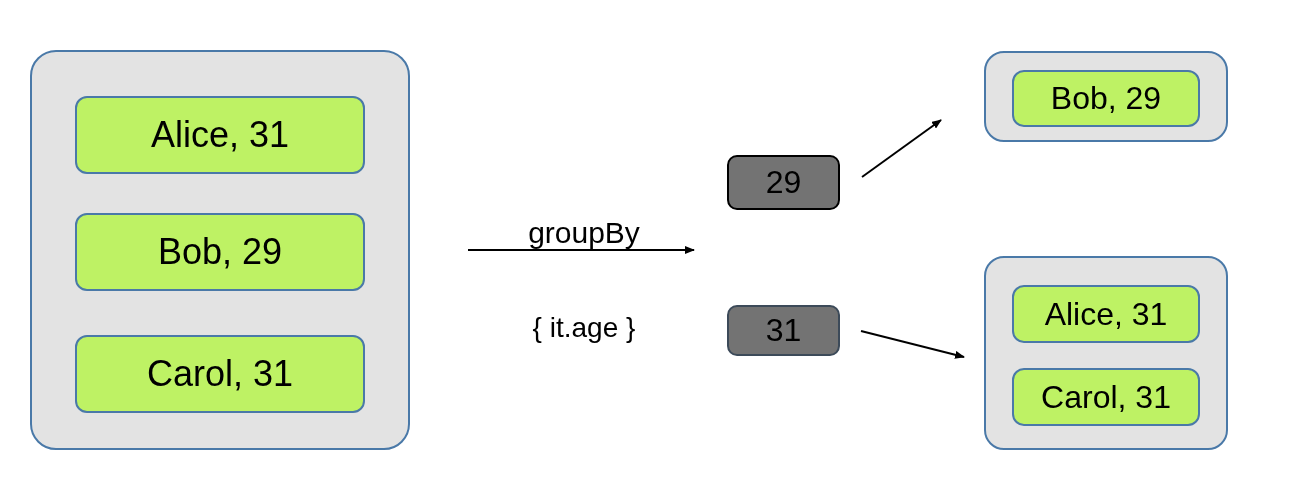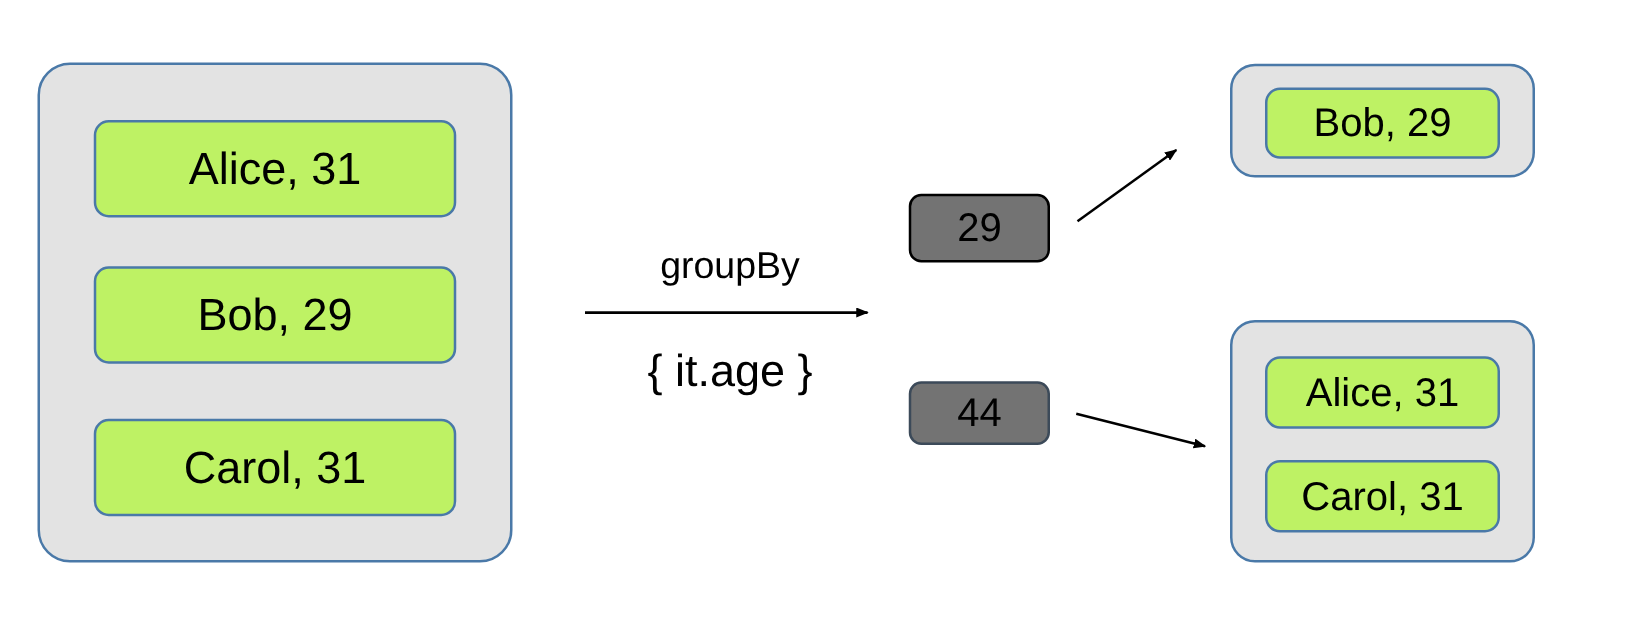--- a/index.html
+++ b/index.html
@@ -52,40 +52,41 @@
   }
   .key-box.slate {
     border-color: #3c4a59;
   }
 
   .label {
     position: absolute;
     color: #000000;
     white-space: nowrap;
     text-align: center;
+    margin-top: 20px;
   }
 
   svg.arrow-layer {
     position: absolute;
     left: 0;
     top: 0;
     width: 1308px;
     height: 496px;
     overflow: visible;
     pointer-events: none;
   }
 
   
   #src-container { left: 30px;  top: 50px;  width: 380px; height: 400px; }
   #src-item-0    { left: 75px;  top: 96px;  width: 290px; height: 78px;  font-size: 36px; }
   #src-item-1    { left: 75px;  top: 213px; width: 290px; height: 78px;  font-size: 36px; }
   #src-item-2    { left: 75px;  top: 335px; width: 290px; height: 78px;  font-size: 36px; }
 
   #op-label-top    { left: 468px; top: 196px; width: 232px; font-size: 30px; }
-  #op-label-bottom { left: 468px; top: 276px; width: 232px; font-size: 36px; }
+  #op-label-bottom { left: 468px; top: 292px; width: 232px; font-size: 28px; }
 
   #key-box-0 { left: 727px; top: 155px; width: 113px; height: 55px; font-size: 32px; }
   #key-box-1 { left: 727px; top: 305px; width: 113px; height: 51px; font-size: 32px; }
 
   #grp-container-0 { left: 984px; top: 51px;  width: 244px; height: 91px;  border-radius: 20px; }
   #grp-0-item-0    { left: 1012px; top: 70px; width: 188px; height: 57px; font-size: 32px; }
 
   #grp-container-1 { left: 984px; top: 256px; width: 244px; height: 194px; border-radius: 20px; }
   #grp-1-item-0    { left: 1012px; top: 285px; width: 188px; height: 58px; font-size: 32px; }
   #grp-1-item-1    { left: 1012px; top: 368px; width: 188px; height: 58px; font-size: 32px; }
@@ -107,21 +108,21 @@
     <span>Carol, 31</span>
   </div>
 
   <div class="label" id="op-label-top">groupBy</div>
   <div class="label" id="op-label-bottom">{ it.age }</div>
 
   <div class="key-box" id="key-box-0">
     <span>29</span>
   </div>
   <div class="key-box slate" id="key-box-1">
-    <span>44</span>
+    <span>31</span>
   </div>
 
   <div class="group-box" id="grp-container-0"></div>
   <div class="item-box" id="grp-0-item-0">
     <span>Bob, 29</span>
   </div>
 
   <div class="group-box" id="grp-container-1"></div>
   <div class="item-box" id="grp-1-item-0">
     <span>Alice, 31</span>

